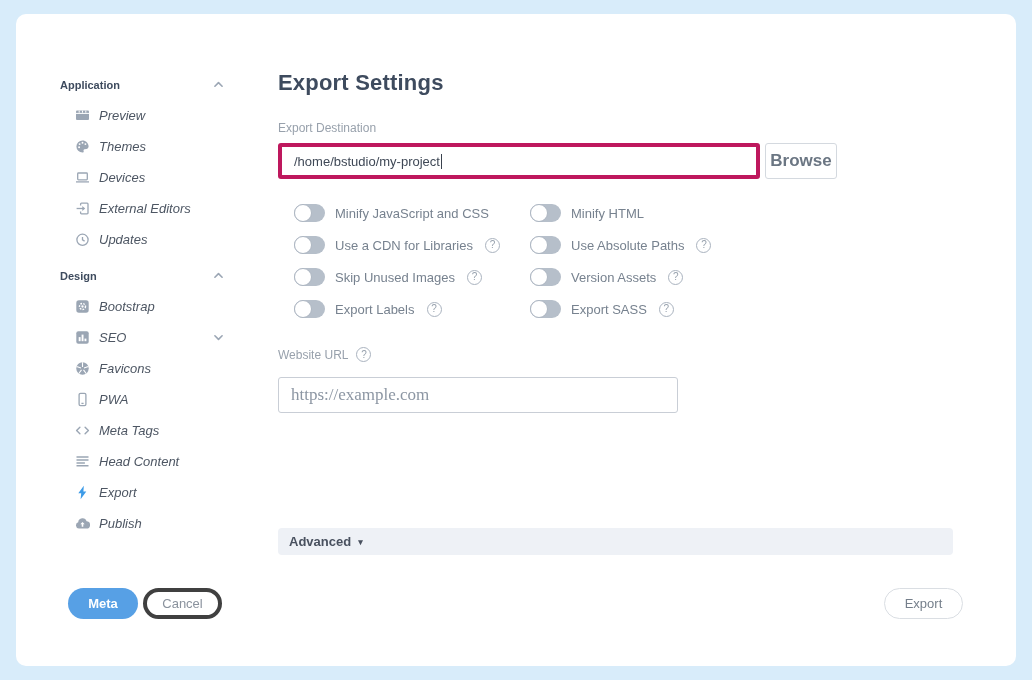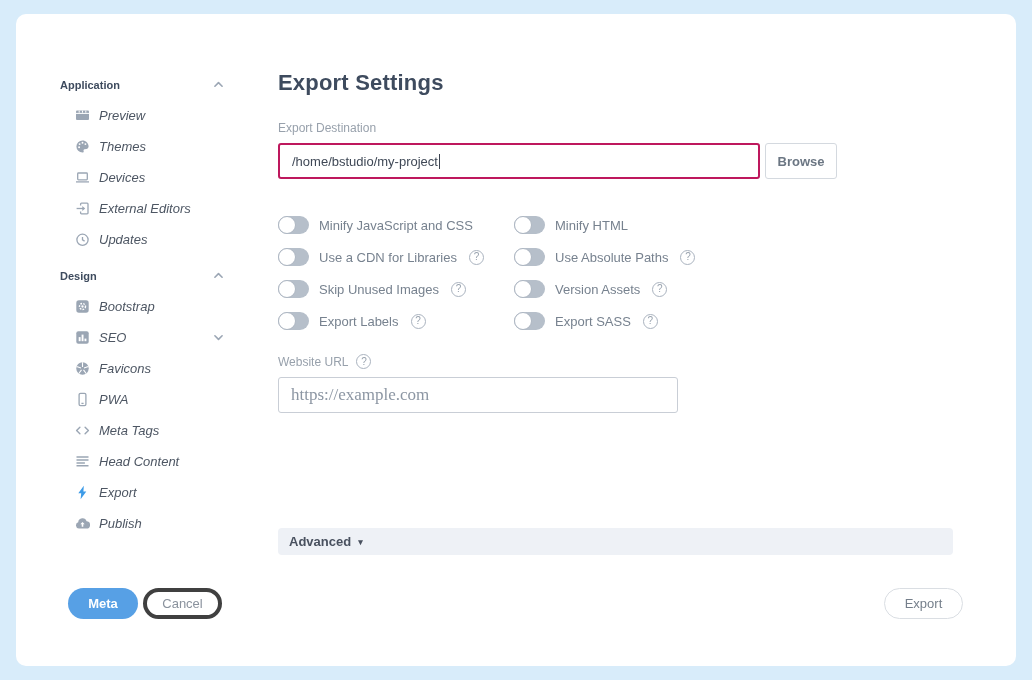--- a/index.html
+++ b/index.html
@@ -26,42 +26,42 @@
   .icon15 svg { width:15px; height:15px; }
   .trail { margin-left:auto; }
 
   
   .main { position:absolute; left:262px; top:56px; width:675px; height:540px; }
   .page-title { font-size:22px; font-weight:bold; color:#3e4b5e; letter-spacing:.2px; }
   .field-label { position:absolute; left:0; font-size:12px; color:#98a1ac; display:flex; align-items:center; gap:6px; }
   .dest-label { top:51px; }
   .dest-group { position:absolute; left:0; top:73px; width:559px; height:36px; }
   .text-input {
-    border:2px solid #be185d; border-radius:3px; height:36px; background:#fff;
+    border:4px solid #be185d; border-radius:3px; height:36px; background:#fff;
     font-size:13px; color:#3f4856; padding:0 12px; display:flex; align-items:center;
   }
   .dest-input { width:482px; }
   .text-caret { width:1px; height:15px; background:#3a424e; margin-left:1px; }
   .browse-btn {
     position:absolute; left:487px; top:0; width:72px; height:36px;
     border:1px solid #d4d9df; border-radius:3px; background:#fff;
-    color:#6b7683; font-size:13px; font-weight:bold; font-family:inherit; cursor:pointer;
-  }
-
-  .toggles { position:absolute; left:0; top:133px; display:grid; grid-template-columns:236px auto; row-gap:12px;margin-top:12px; }
+    color:#6b7683; font-size:17px; font-weight:bold; font-family:inherit; cursor:pointer;
+  }
+
+  .toggles { position:absolute; left:16px; top:133px; display:grid; grid-template-columns:236px auto; row-gap:12px; }
   .toggle-row { height:20px; display:flex; align-items:center; gap:10px; font-size:13px; color:#77828f; }
   .switch { width:31px; height:18px; background:#b6bfca; border-radius:9px; position:relative; flex:0 0 31px; cursor:pointer; }
   .switch .knob { position:absolute; left:0; top:0; width:18px; height:18px; border-radius:50%; background:#fff; border:1px solid #adb6c2; }
   .help {
     width:15px; height:15px; border:1px solid #aab3bf; border-radius:50%;
     color:#97a1ad; font-size:10px; line-height:1;
     display:inline-flex; align-items:center; justify-content:center; margin-left:2px; flex:0 0 15px;
   }
 
-  .url-label { top:284px; }
+  .url-label { top:277px; }
   .url-input { position:absolute; left:0; top:307px; width:400px; height:36px;
     border:1px solid #c9ced6; border-radius:3px; background:#fff;
     font-size:17px; color:#3f4856; padding:4px 12px; font-family:Liberation Serif, serif; }
   .url-input::placeholder { color:#8c96a3; opacity:1; }
 
   .advanced-bar {
     position:absolute; left:0; top:458px; width:675px; height:27px;
     background:#eef1f6; border-radius:4px; display:flex; align-items:center;
     padding:0 11px; gap:7px; font-size:13px; font-weight:bold; color:#49515f; cursor:pointer;
   }

